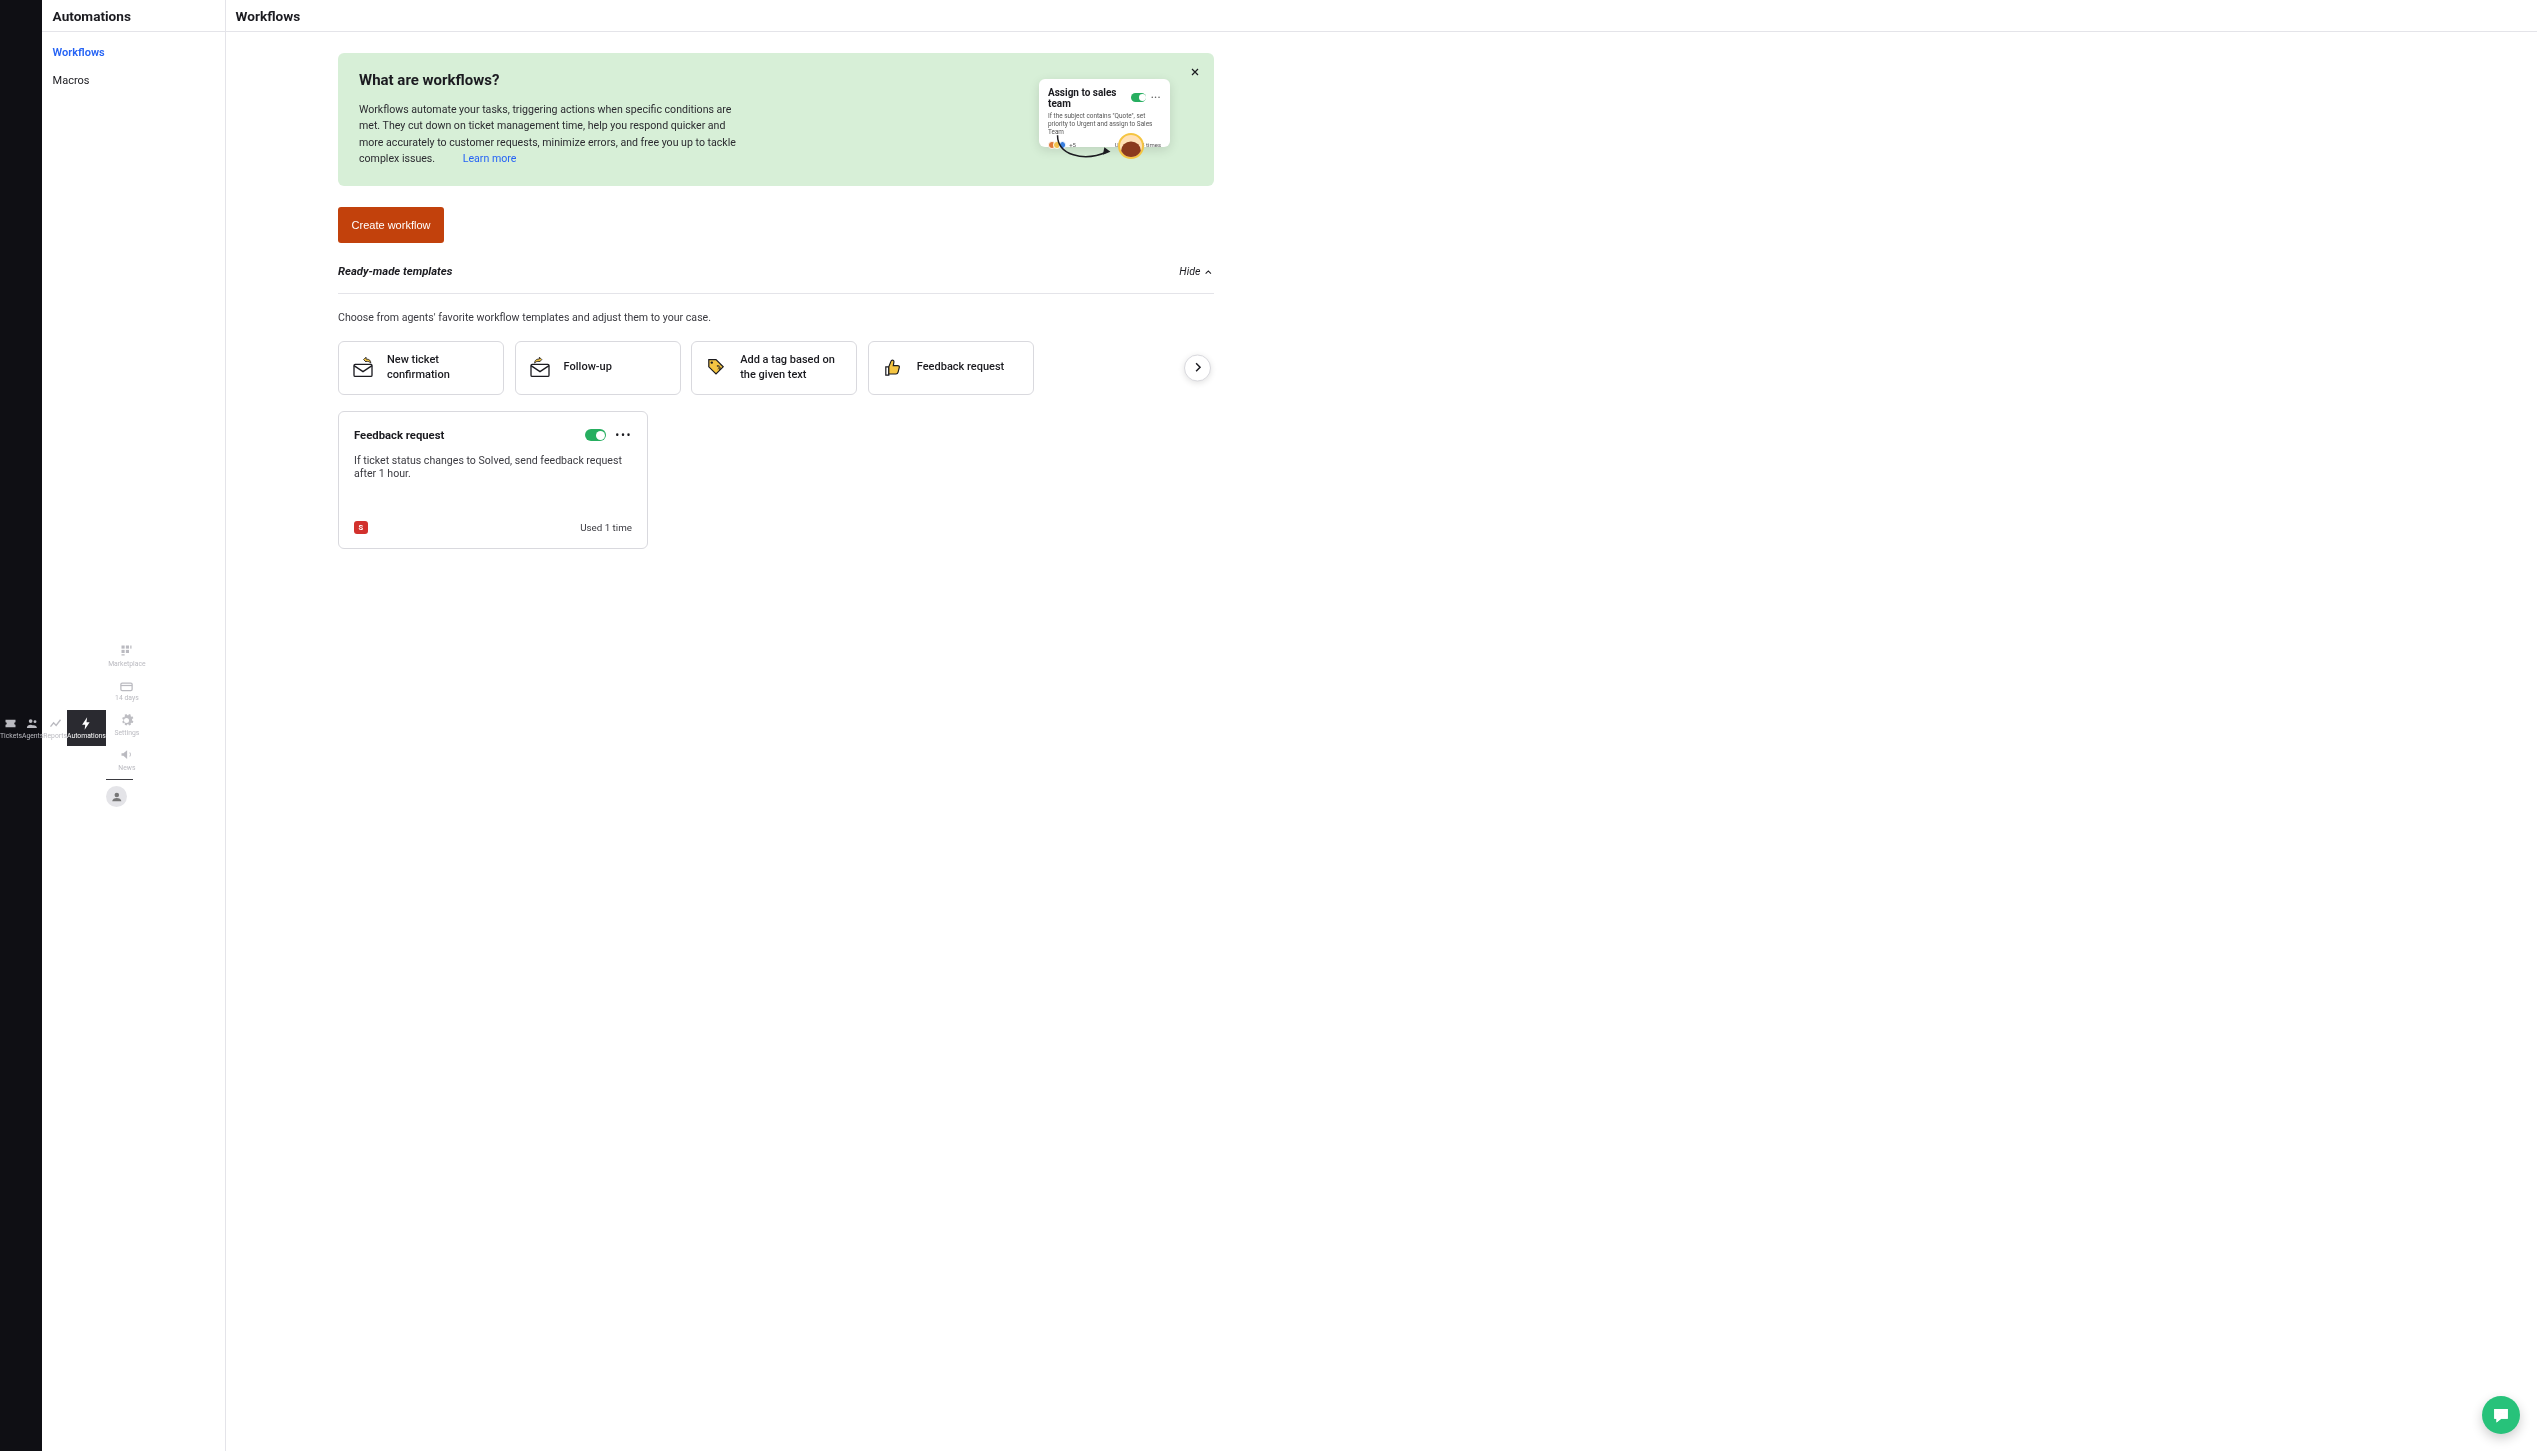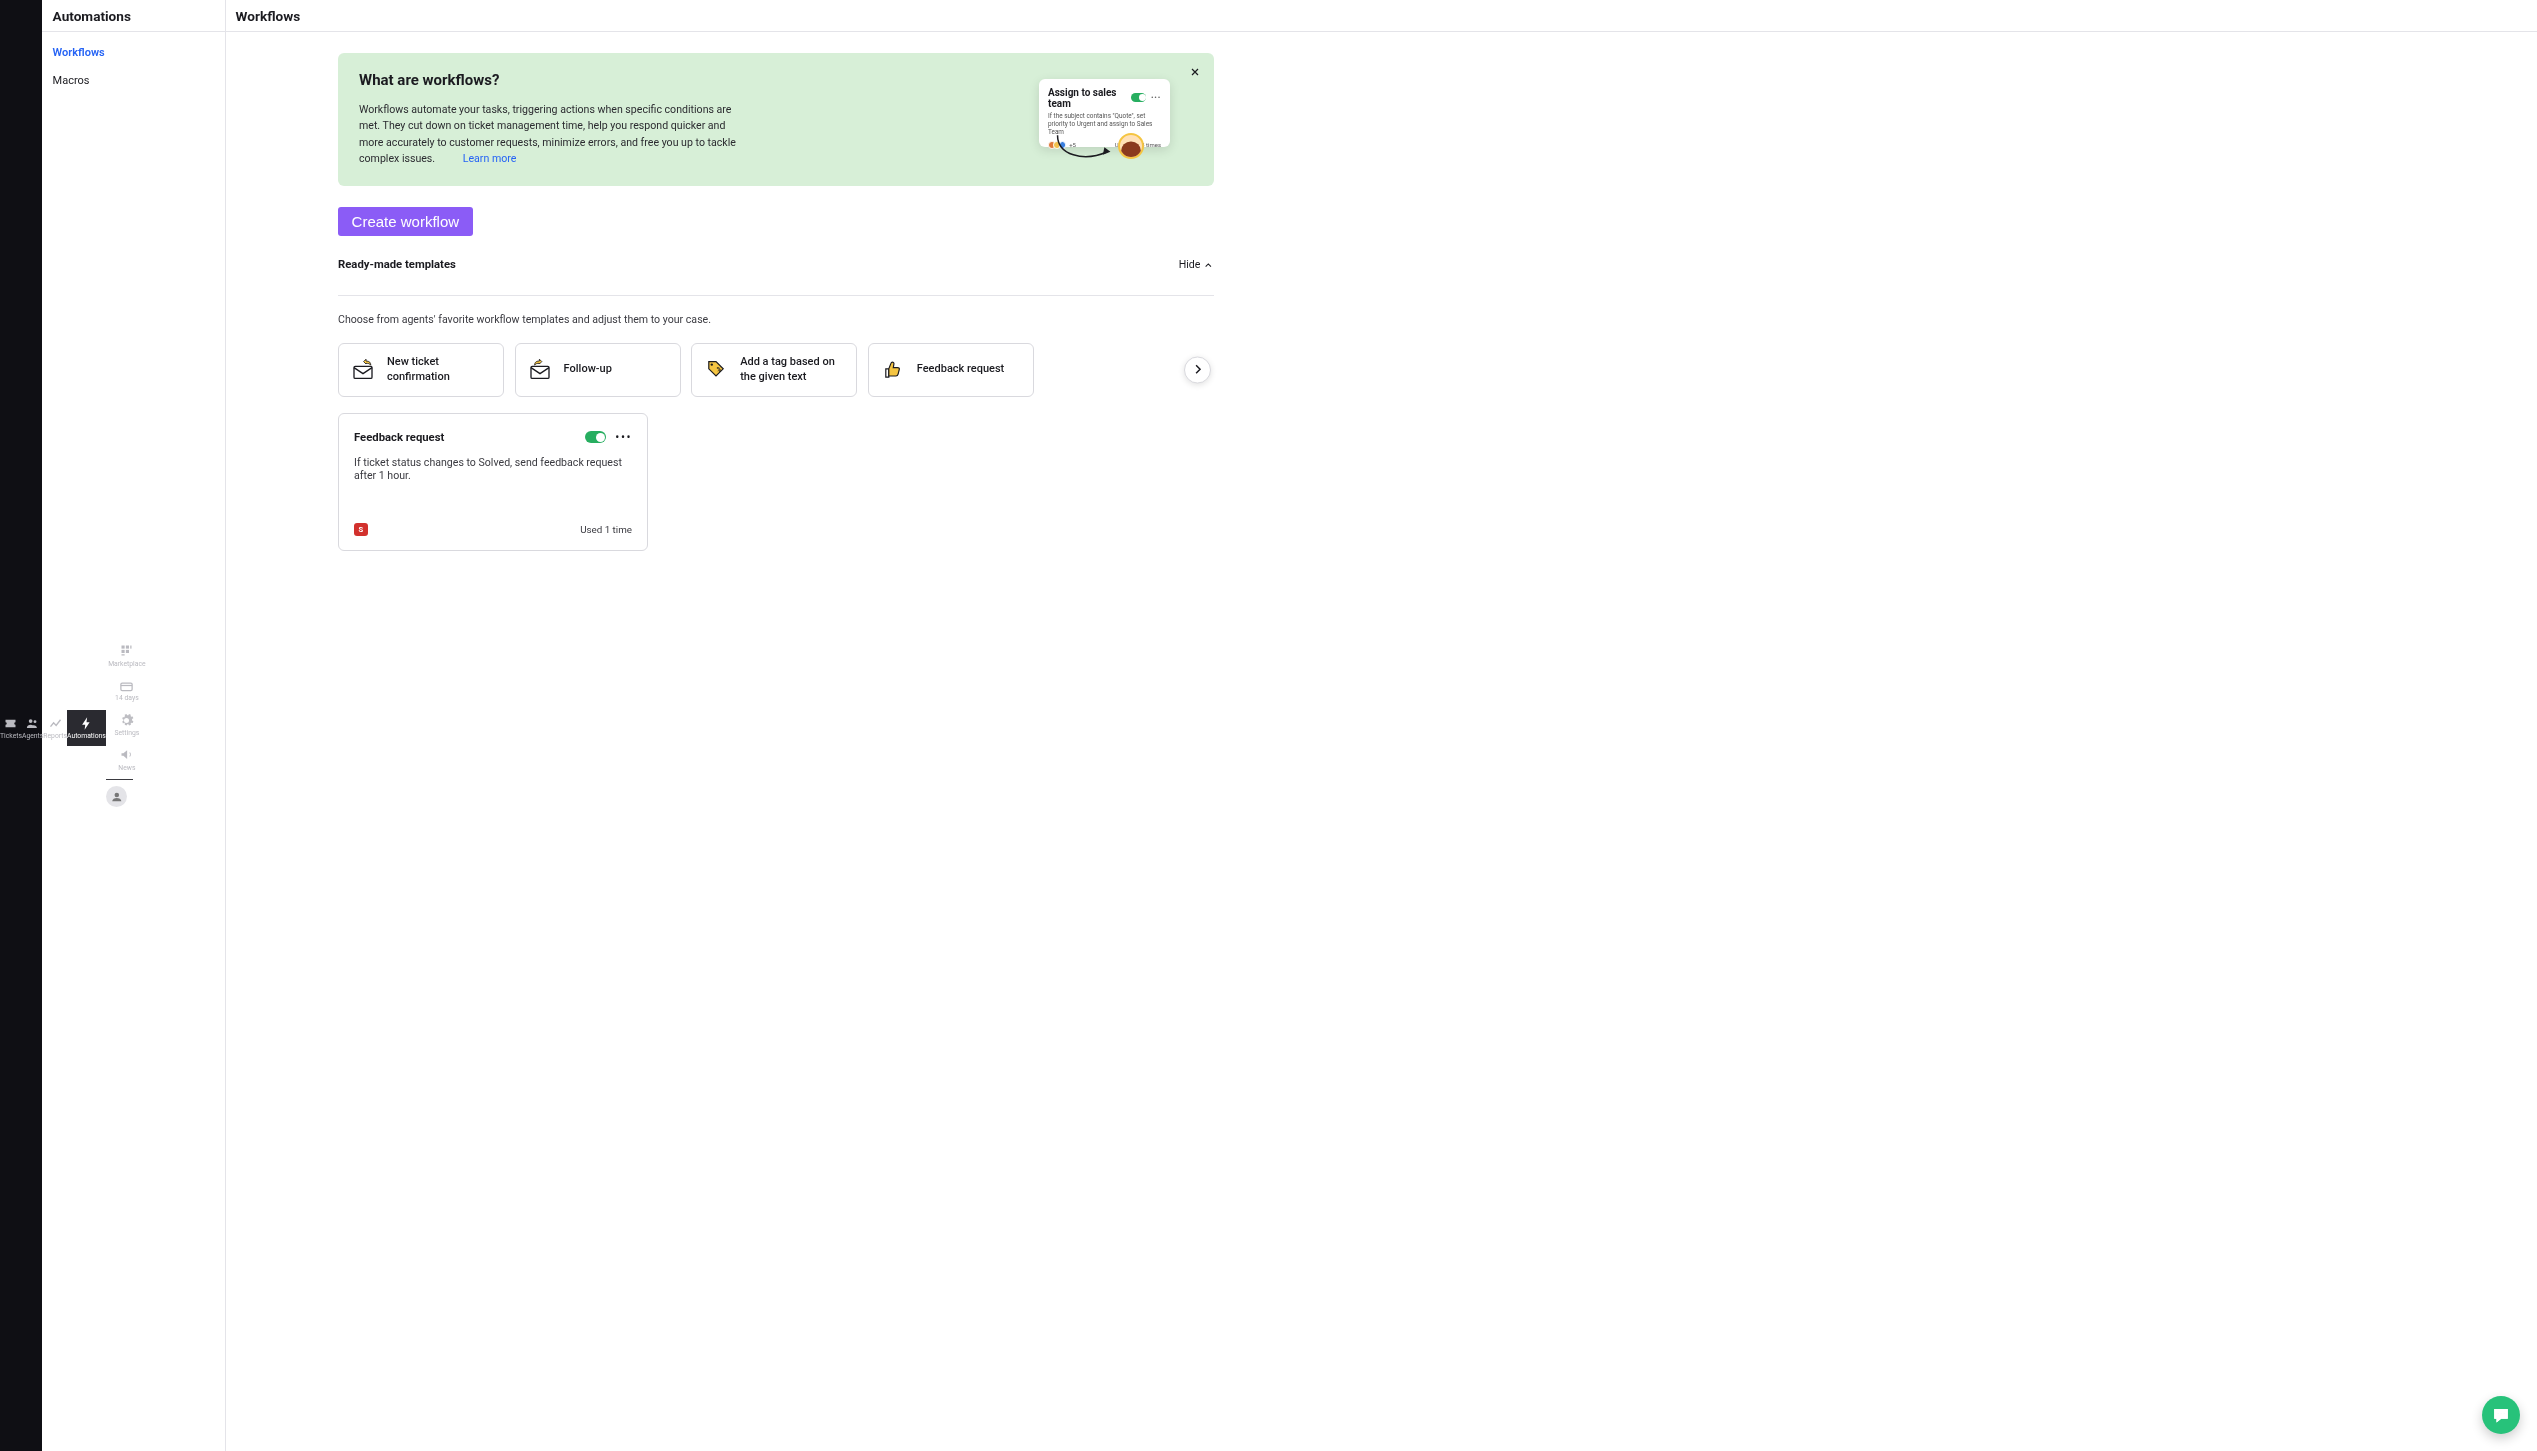--- a/index.html
+++ b/index.html
@@ -99,28 +99,28 @@
   overflow:hidden; display:flex; align-items:flex-end; justify-content:center;
 }
 .illus-face::before {
   content:""; width:19.6px; height:19.6px; background:#8a3a1e; border-radius:50% 50% 40% 40%;
   transform: translateY(4.5px);
 }
 
 
 .btn-primary {
   display:inline-flex; align-items:center; justify-content:center;
-  height: 29px; padding: 0 13.6px; background:#8b5cf6; color:#fff;
-  border:none; border-radius:3px; font-size:15px; font-weight:500; cursor:pointer;
+  height: 36px; padding: 0 13.6px; background:#c2410c; color:#fff;
+  border:none; border-radius:3px; font-size:11px; font-weight:500; cursor:pointer;
 }
 
 
 .section-head {
   display:flex; border-bottom:0.8px solid #e4e4e9;
-  padding-bottom:24px; margin-top: 22.7px;
+  padding-bottom:15px; margin-top: 22.7px; font-style: italic;
 }
 .section-head h4 { font-size:11.3px; font-weight:700; }
 .section-hide {
   margin-left:auto; display:flex; align-items:center; gap:3px;
   font-size:10.6px; cursor:pointer;
 }
 .section-desc { font-size:10.6px; margin-top: 16.6px; color:#3a3a40; }
 
 
 .templates {

